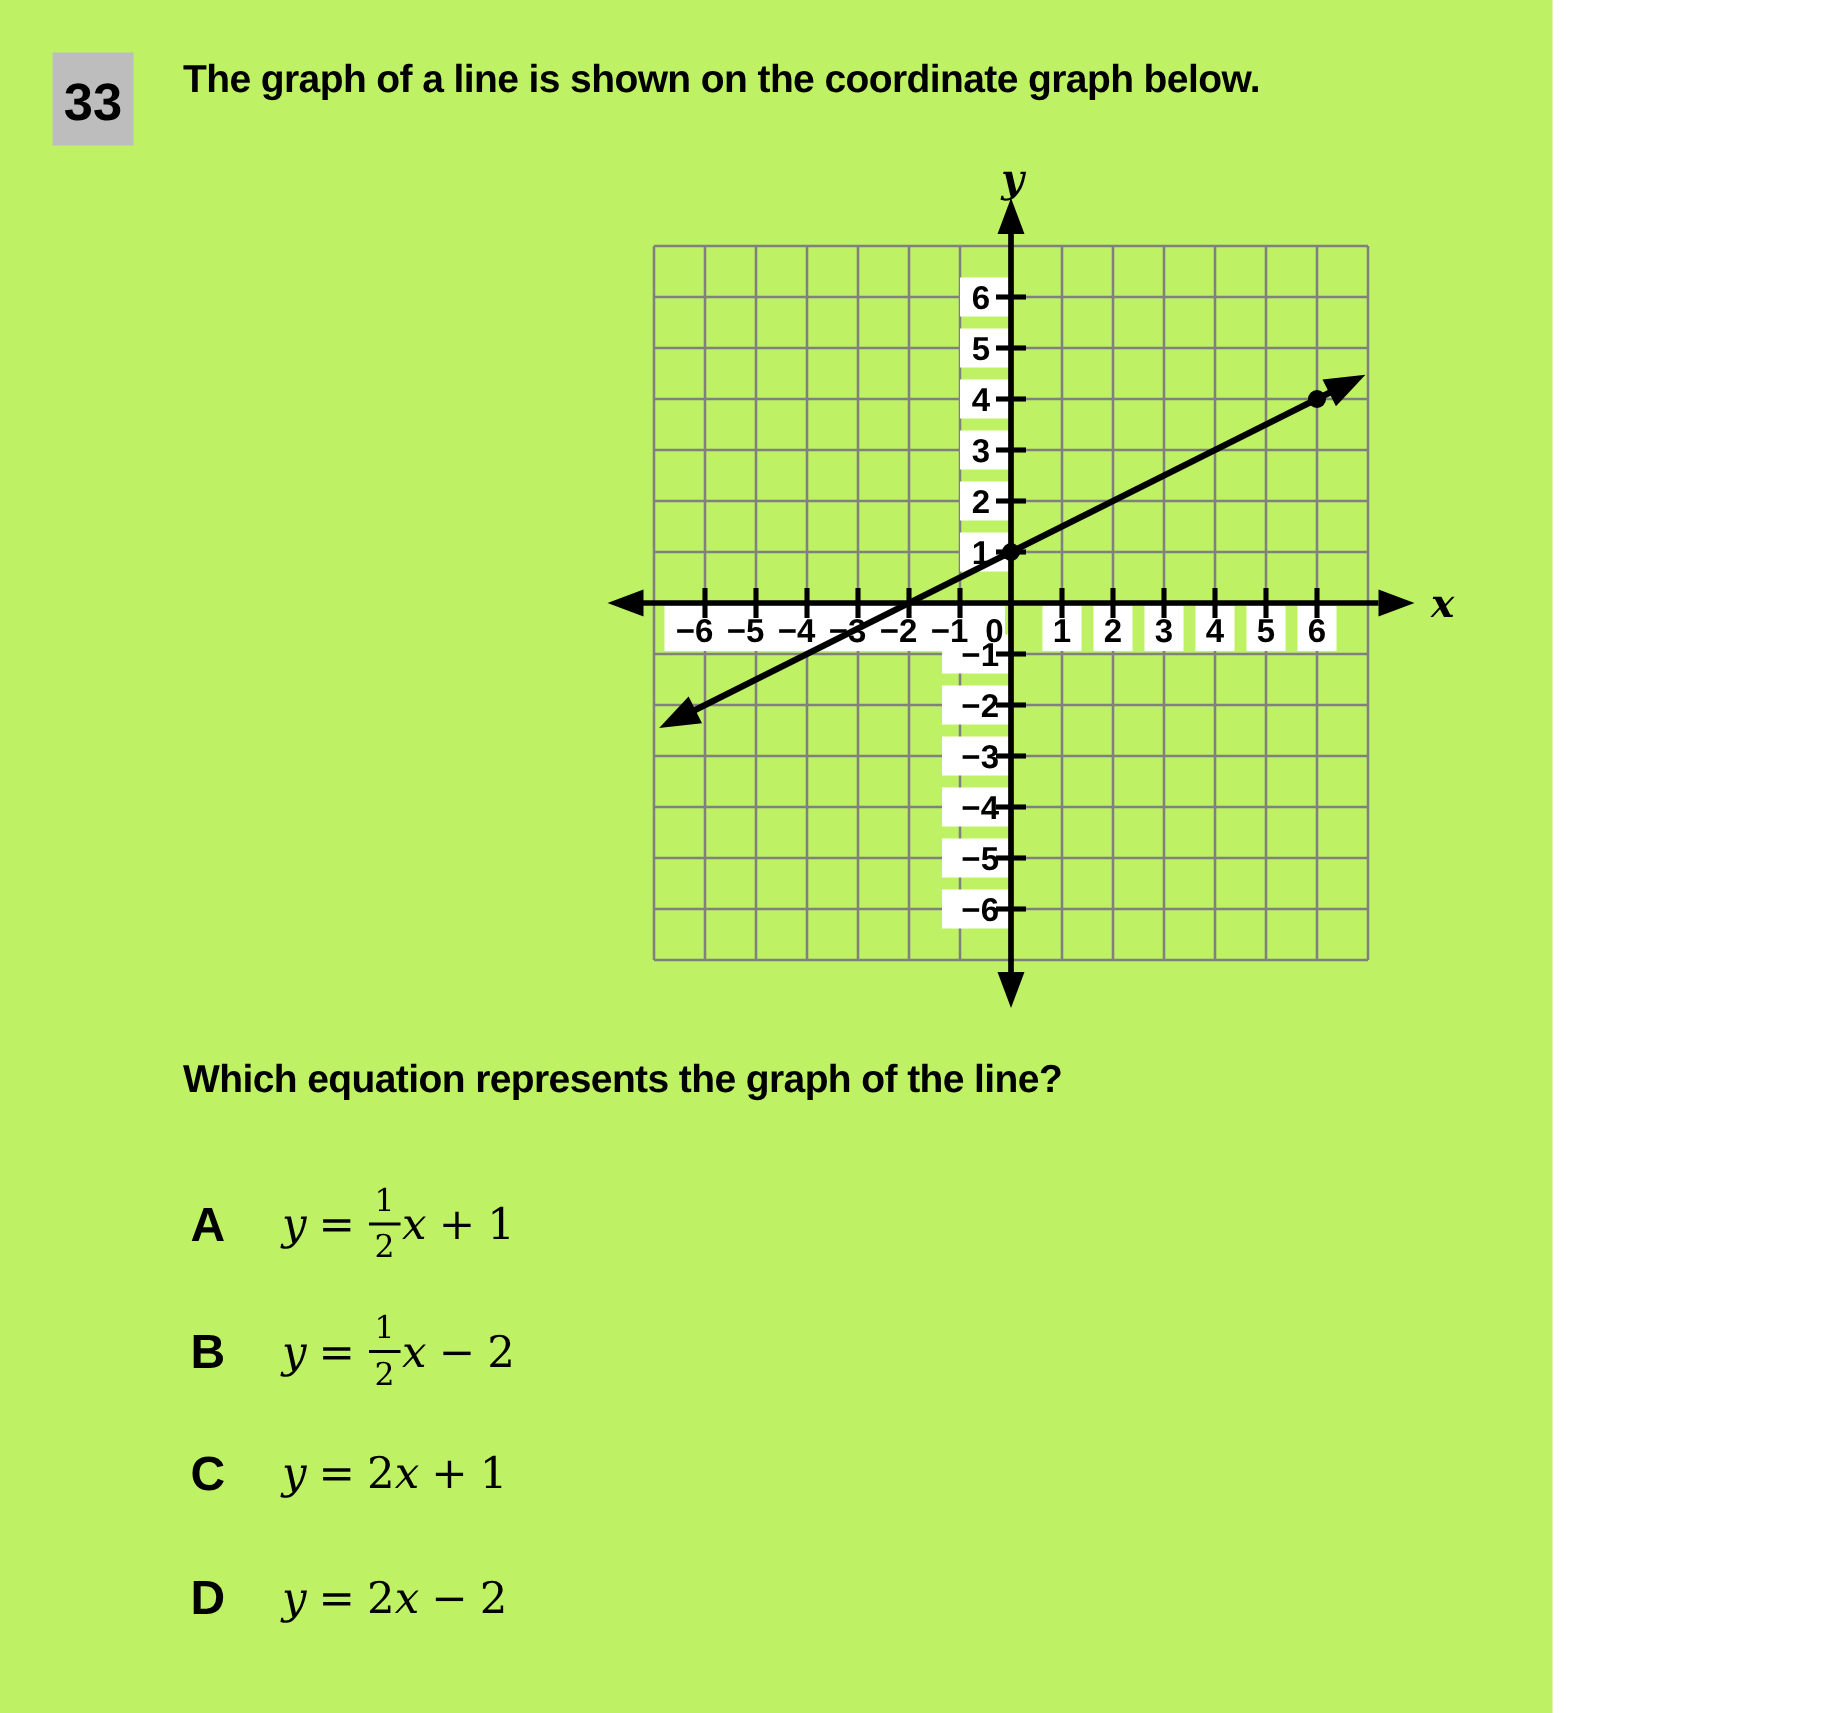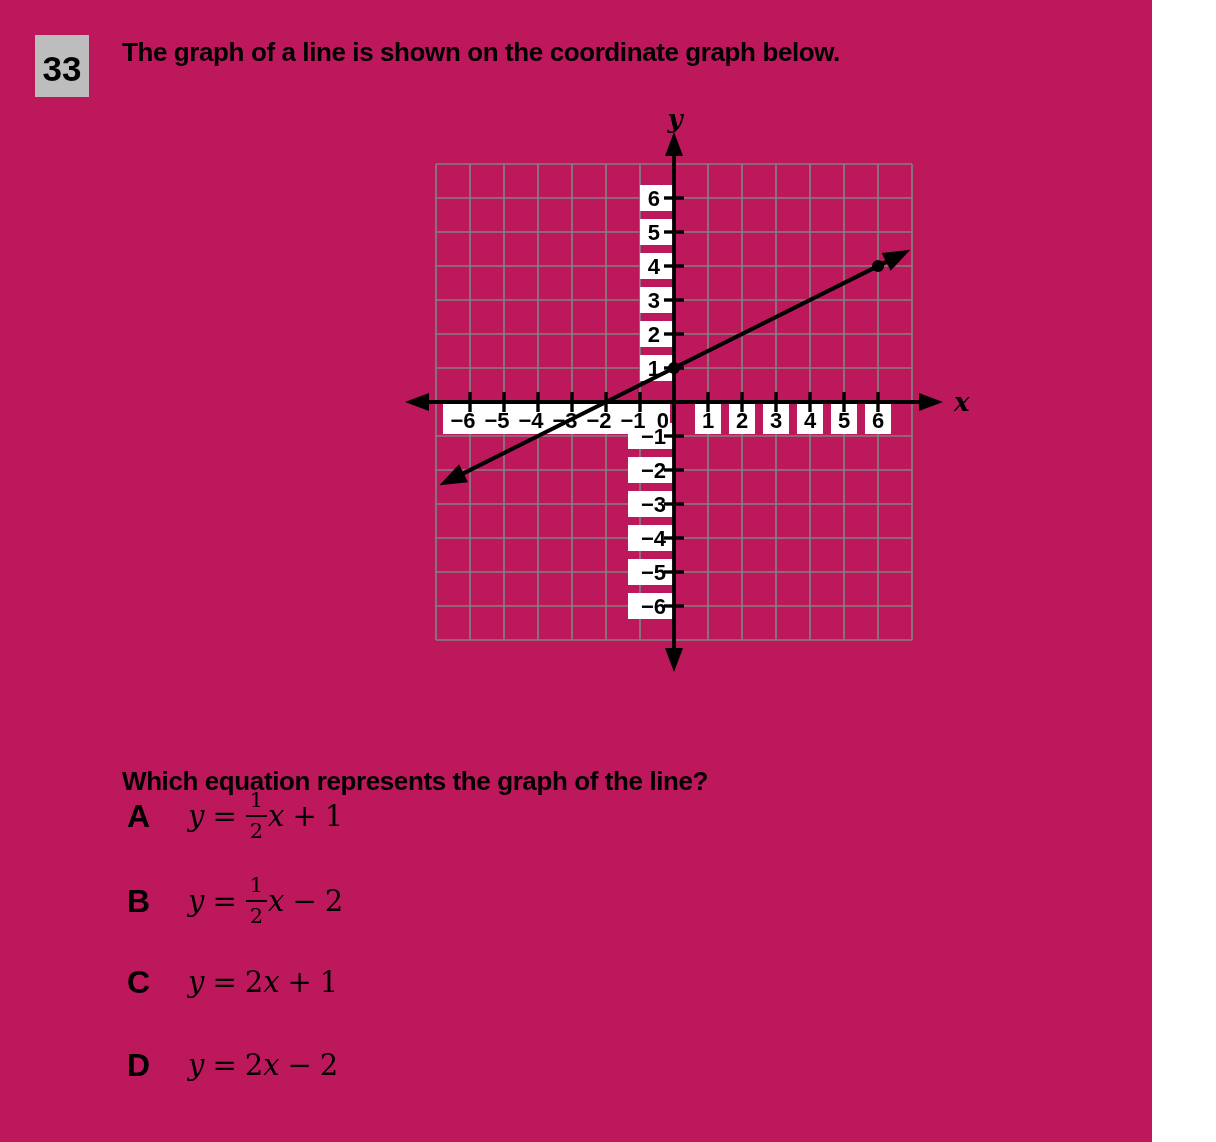--- a/index.html
+++ b/index.html
@@ -1,30 +1,30 @@
 <!DOCTYPE html>
 <html><head>
 <meta charset="utf-8">
 <style>
   html,body{margin:0;padding:0;background:#fff;}
   .page{
-    position:relative;width:1152px;height:1142px;background:#be185d;
+    position:relative;width:1035px;height:1142px;background:#bef264;
     font-family:"Liberation Sans",sans-serif;color:#000;overflow:hidden;
   }
   .qnum{
     position:absolute;left:35px;top:35px;width:54px;height:62px;
     display:flex;align-items:center;justify-content:center;
     font-weight:700;font-size:35px;padding-top:5px;box-sizing:border-box;
   }
   .prompt{
     position:absolute;left:122px;top:37px;
     font-size:26px;font-weight:700;letter-spacing:-0.4px;white-space:nowrap;
   }
   .stem{
-    position:absolute;left:122px;top:766px;
+    position:absolute;left:122px;top:704px;
     font-size:26px;font-weight:700;letter-spacing:-0.4px;white-space:nowrap;
   }
   .graph{position:absolute;left:388px;top:98px;width:600px;height:600px;}
   .graph svg{display:block;}
   .option-row{position:absolute;left:127px;display:flex;align-items:center;}
   .opt-0{top:773px;height:86px;}
   .opt-1{top:858px;height:86px;}
   .opt-2{top:960px;height:44px;}
   .opt-3{top:1043px;height:44px;}
   .opt-letter{font-weight:700;font-size:32px;width:61px;flex:0 0 61px;}

